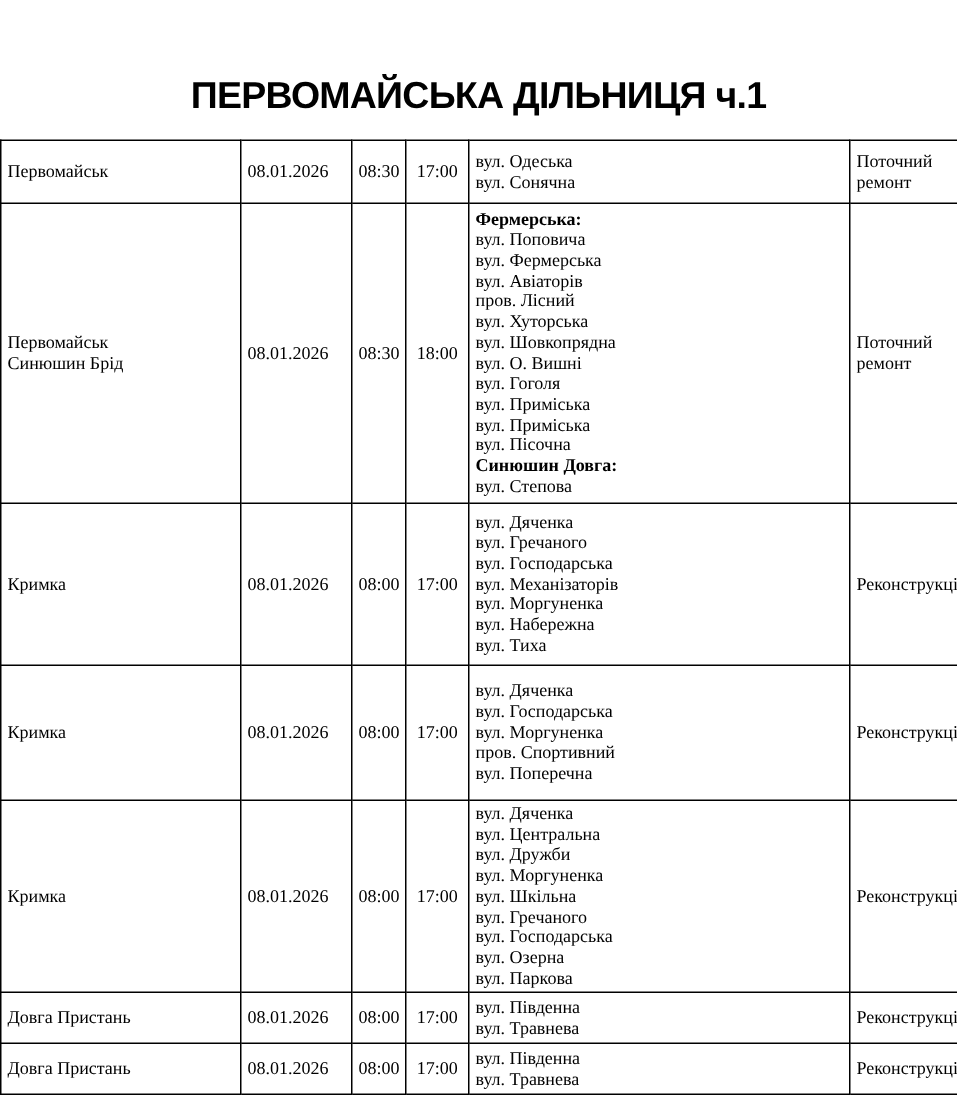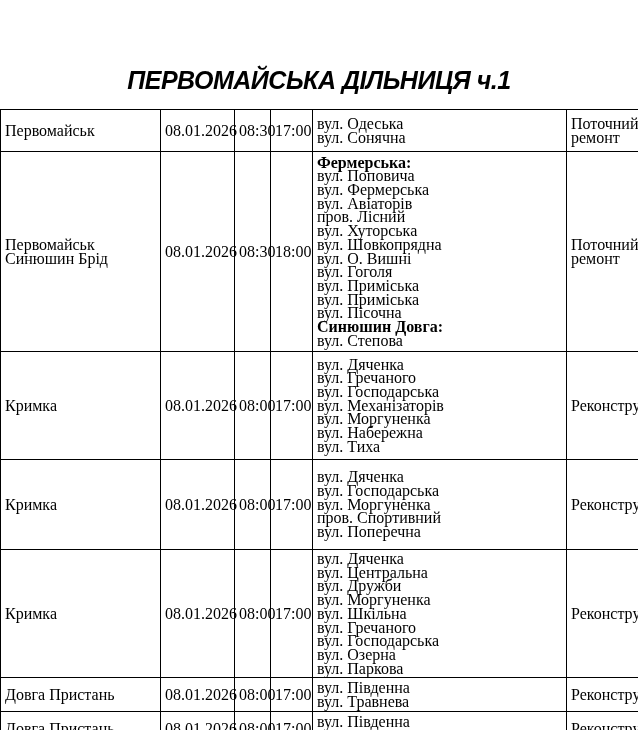--- a/index.html
+++ b/index.html
@@ -11,45 +11,44 @@
     font-family: "Liberation Serif", serif;
     color: #000000;
   }
   .page {
     position: relative;
     width: 638px;
     height: 730px;
     background: #ffffff;
   }
   .doc-title {
-    margin-top: 66px;
+    margin-top: 50px;
     text-align: center;
     font-family: "Liberation Sans", sans-serif;
     font-weight: bold;
-    font-style: italic;
     font-size: 25px;
     letter-spacing: -0.5px;
     color: #000000;
   }
   table.schedule {
     margin-top: 14px;
     border-collapse: collapse;
     table-layout: fixed;
     width: 651px; 
   }
   table.schedule td {
     border: 1px solid #000000;
     vertical-align: middle;
-    font-size: 16px;
+    font-size: 12px;
     line-height: 13.7px;
     padding: 2px 4px;
     overflow: visible;
   }
   td.col-location { width: 160px; padding-left: 5px; }
-  td.col-date     { width: 74px;  text-align: center; }
+  td.col-date     { width: 74px;  }
   td.col-start    { width: 36px;  text-align: right; }
   td.col-end      { width: 42px;  text-align: center; }
   td.col-streets  { width: 254px; padding-left: 7px; }
   td.col-type     { width: 85px;  padding-left: 5px; white-space: normal; }
   td.col-type div { width: 75px; }
   .bold { font-weight: bold; }
   
   tbody tr:nth-child(1) { height: 42px;  }
   tbody tr:nth-child(2) { height: 200px; }
   tbody tr:nth-child(3) { height: 108px; }

